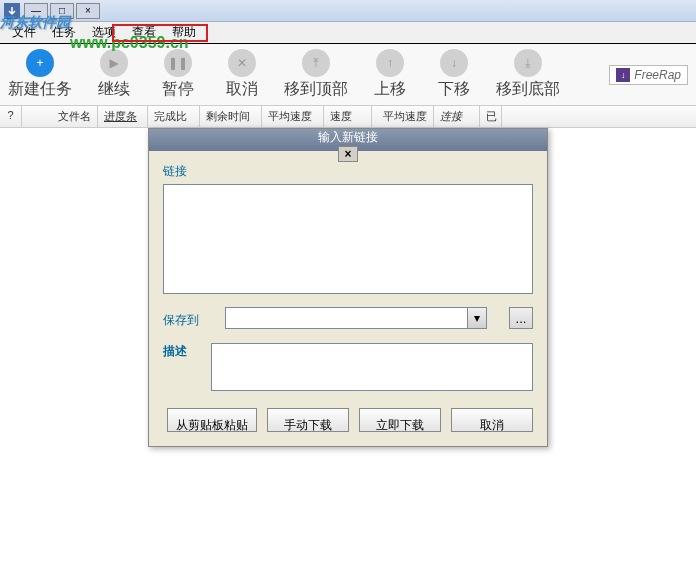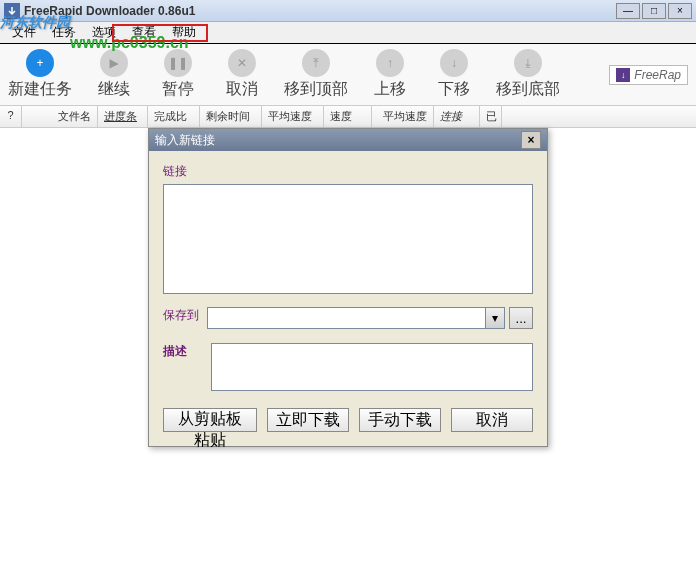--- a/index.html
+++ b/index.html
@@ -38,50 +38,49 @@
     .th5 { width: 62px; }
     .th6 { width: 48px; }
     .th7 { width: 62px; text-align: right; }
     .th8 { width: 82px; }
     .th9 { width: 46px; font-style: italic; }
     .th10 { width: 22px; }
     
     .table-body { position: absolute; top: 128px; left: 0; right: 0; bottom: 0; background: #fff; }
     
     .dialog { position: absolute; left: 148px; top: 128px; width: 400px; background: #ece9d8; border: 1px solid #888; box-shadow: 2px 2px 6px rgba(0,0,0,0.3); z-index: 100; }
-    .dialog-title { height: 22px; background: linear-gradient(#8a9ab0, #6a7a94); color: #fff; display: flex; align-items: center; padding: 0 6px; font-size: 12px; }
+    .dialog-title { height: 22px; background: linear-gradient(#8a9ab0, #6a7a94); color: #fff; display: flex; align-items: center; padding: 0 6px; font-size: 12px; flex-direction: column; }
     .dialog-title .dlg-text { flex: 1; }
     .dialog-close { width: 20px; height: 18px; background: #d4d0c8; color: #000; border: 1px solid #888; display: flex; align-items: center; justify-content: center; cursor: pointer; font-weight: bold; }
     .dialog-body { padding: 12px 14px 14px; }
     .dlg-row { margin-bottom: 10px; }
-    .dlg-label { font-size: 12px; color: #701a75; margin-bottom: 4px; display: block; }
+    .dlg-label { font-size: 12px; color: #0369a1; margin-bottom: 4px; display: block; }
     .dlg-textarea { width: 100%; height: 110px; border: 1px solid #7a8a9a; background: #fff; resize: none; padding: 2px; font-family: inherit; font-size: 12px; }
-    .dlg-saverow { display: flex; align-items: flex-start; gap: 4px; }
+    .dlg-saverow { display: flex; align-items: flex-end; gap: 22px; }
     .dlg-saverow .dlg-label { margin-bottom: 0; width: 40px; }
     .dlg-combo { flex: 1; display: flex; }
     .dlg-combo input { flex: 1; height: 22px; border: 1px solid #7a8a9a; border-right: none; padding: 0 4px; font-size: 12px; }
     .dlg-combo .combo-btn { width: 20px; height: 22px; border: 1px solid #7a8a9a; background: linear-gradient(#f0f0f0, #d0d0d0); display: flex; align-items: center; justify-content: center; cursor: pointer; }
     .dlg-browse { width: 24px; height: 22px; border: 1px solid #888; background: linear-gradient(#f0f0f0, #d8d8d8); cursor: pointer; display: flex; align-items: center; justify-content: center; }
     .dlg-desc { width: 100%; height: 48px; border: 1px solid #7a8a9a; background: #fff; padding: 2px; font-family: inherit; font-size: 12px; resize: none; margin-top: 4px; }
     .dlg-buttons { display: flex; justify-content: flex-end; gap: 10px; margin-top: 14px; }
-    .dlg-btn { min-width: 82px; height: 24px; border: 1px solid #888; background: linear-gradient(#fdfdfd, #e4e4e4); cursor: pointer; font-size: 16px; font-family: inherit; padding: 0 8px; }
+    .dlg-btn { min-width: 82px; height: 24px; border: 1px solid #888; background: linear-gradient(#fdfdfd, #e4e4e4); cursor: pointer; font-size: 12px; font-family: inherit; padding: 8px 8px; }
     .desc-row { display: flex; gap: 8px; align-items: flex-start; }
     .desc-row .dlg-label { width: 40px; padding-top: 4px; font-weight: bold; }
     .desc-row .dlg-desc-wrap { flex: 1; }
   </style>
 </head>
 <body>
 
 <div class="titlebar">
   <div class="app-icon">
     <svg viewBox="0 0 10 10">
         <path d="M5 1 L5 7 M2 5 L5 8 L8 5" stroke="#fff" stroke-width="1.5" fill="none"></path>
       </svg>
   </div>
-  <span class="title-text">FreeRapid Downloader 0.86u1</span>
   <div class="win-controls">
     <div class="win-btn">—</div>
     <div class="win-btn">□</div>
     <div class="win-btn">×</div>
   </div>
 </div>
 
 <div class="menubar">
   <div class="overlay">河东软件园</div>
   <div class="overlay2">www.pc0359.cn</div>
@@ -186,18 +185,18 @@
       <button class="dlg-browse">...</button>
     </div>
     <div class="dlg-row desc-row">
       <span class="dlg-label">描述</span>
       <div class="dlg-desc-wrap">
         <textarea class="dlg-desc" style=""></textarea>
       </div>
     </div>
     <div class="dlg-buttons">
       <button class="dlg-btn">从剪贴板粘贴</button>
+      <button class="dlg-btn">手动下载</button>
       <button class="dlg-btn">立即下载</button>
-      <button class="dlg-btn">手动下载</button>
       <button class="dlg-btn">取消</button>
     </div>
   </div>
 </div>
 
 </body></html>

